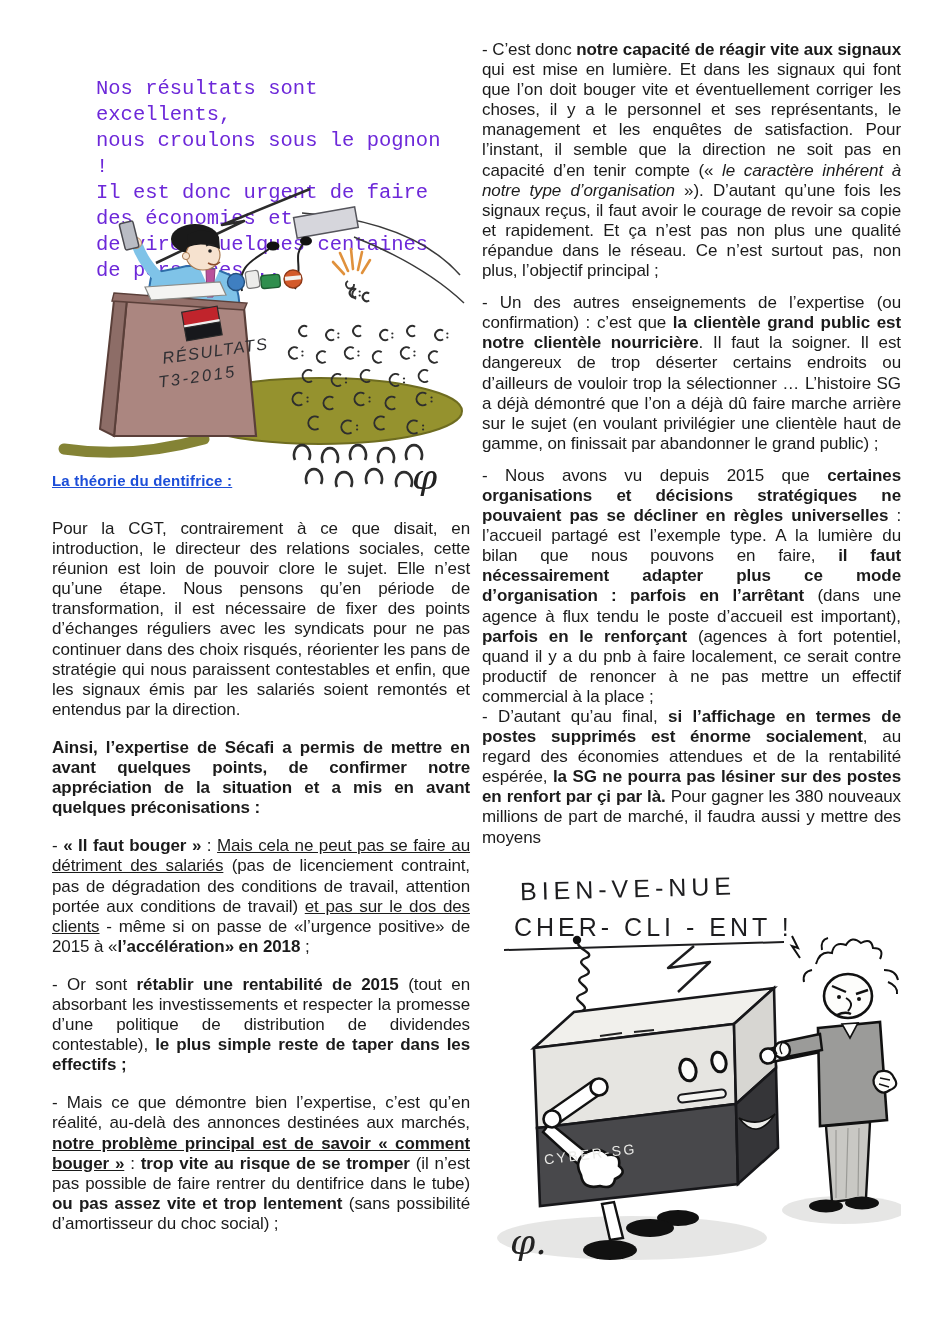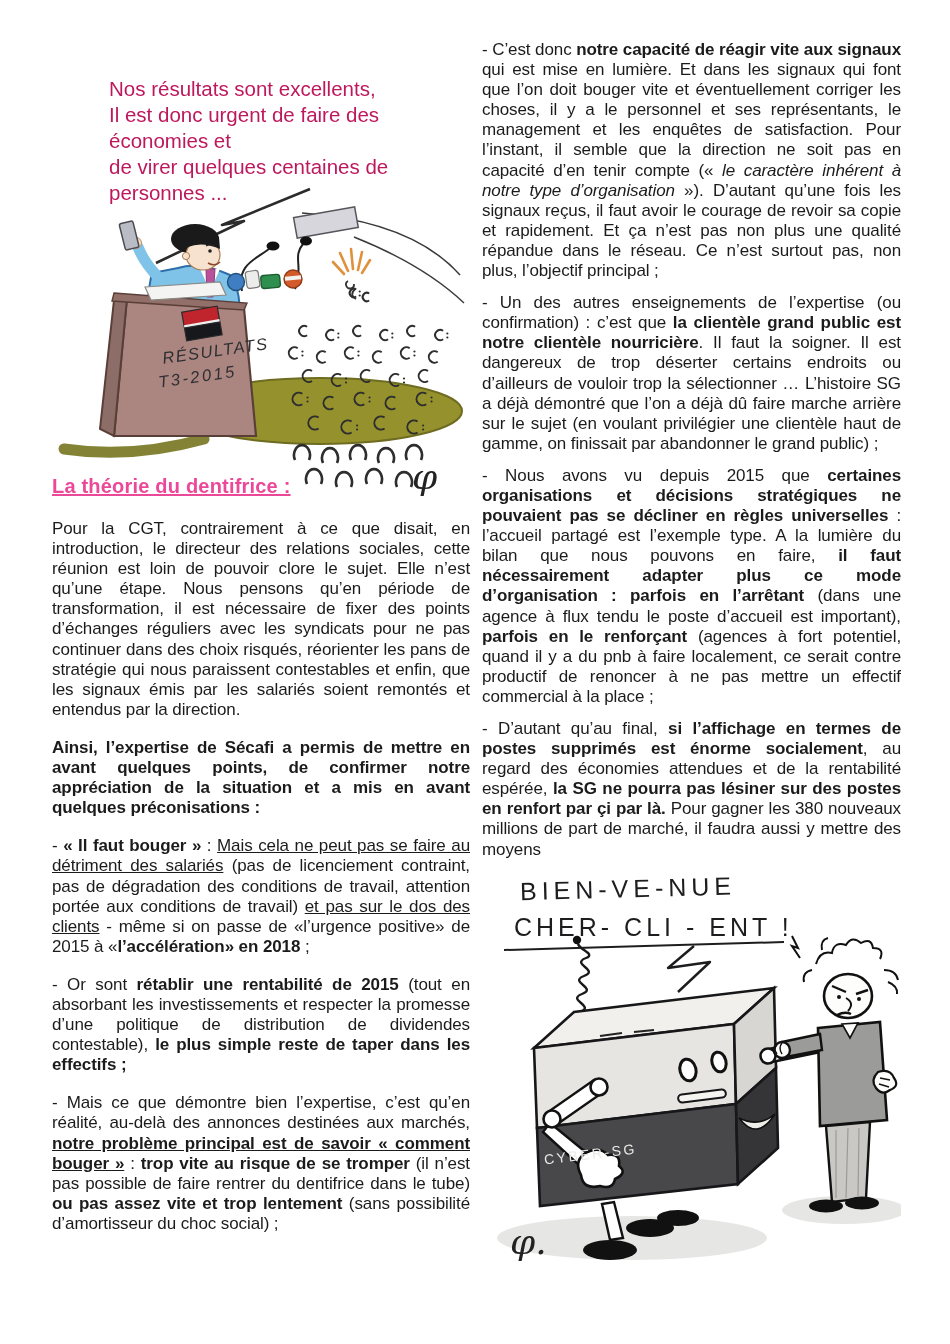--- a/index.html
+++ b/index.html
@@ -2,46 +2,47 @@
 <html><head>
 <meta charset="utf-8">
 <style>
   html,body{margin:0;padding:0;background:#ffffff;}
   .page{position:relative;width:950px;height:1344px;background:#ffffff;overflow:hidden;
         font-family:"Liberation Sans",sans-serif;color:#1b1b1b;}
   .col{position:absolute;top:0;height:1344px;}
   .col-left{left:52px;width:418px;}
   .col-right{left:482px;width:419px;}
   .quote{position:absolute;top:76px;left:44px;width:360px;
-         font-family:Liberation Sans, sans-serif;font-size:20.5px;line-height:26px;color:#be185d;margin-left:13px;}
+         font-family:Liberation Mono, monospace;font-size:20.5px;line-height:26px;color:#6d28d9;}
   .cartoon1{position:absolute;top:183px;left:0;width:418px;height:318px;}
-  .heading{position:absolute;top:462px;left:0;font-size:20px;font-weight:700;
-           text-decoration:underline;letter-spacing:.2px;color:#ec4899;}
+  .heading{position:absolute;top:462px;left:0;font-size:15px;font-weight:700;
+           text-decoration:underline;letter-spacing:.2px;color:#1d4ed8;}
   .body-text{position:absolute;left:0;width:100%;}
   .bt-left{top:519px;}
   .bt-right{top:40px;}
   .body-text p{margin:0 0 18px 0;font-size:17px;line-height:20.1px;text-align:justify;
                letter-spacing:-0.1px;color:#1b1b1b;}
   .bt-right p{margin-bottom:12px;}
-  .body-text p.no-gap{margin-bottom:12px;}
+  .body-text p.no-gap{margin-bottom:0;}
   .b{font-weight:700;}
   .u{text-decoration:underline;}
   .i{font-style:italic;}
   .cartoon2{position:absolute;top:866px;left:0;width:419px;height:420px;}
   svg text{user-select:none;}
 </style>
 </head>
 <body>
 
 <div class="page">
 
   <div class="col col-left">
 
     <div class="quote">
       <div>Nos résultats sont excellents,</div>
+      <div>nous croulons sous le pognon !</div>
       <div>Il est donc urgent de faire des économies et</div>
       <div>de virer quelques centaines de personnes ...</div>
     </div>
 
     <svg class="cartoon1" viewBox="0 0 418 318">
 
       <g>
         <ellipse cx="268" cy="228" rx="142" ry="33" fill="#95922e" stroke="#6e6c20" stroke-width="2"></ellipse>
         <path d="M 12,266 Q 80,276 152,256" stroke="#77751f" stroke-width="11" fill="none" stroke-linecap="round" opacity="0.9"></path>
       </g>

